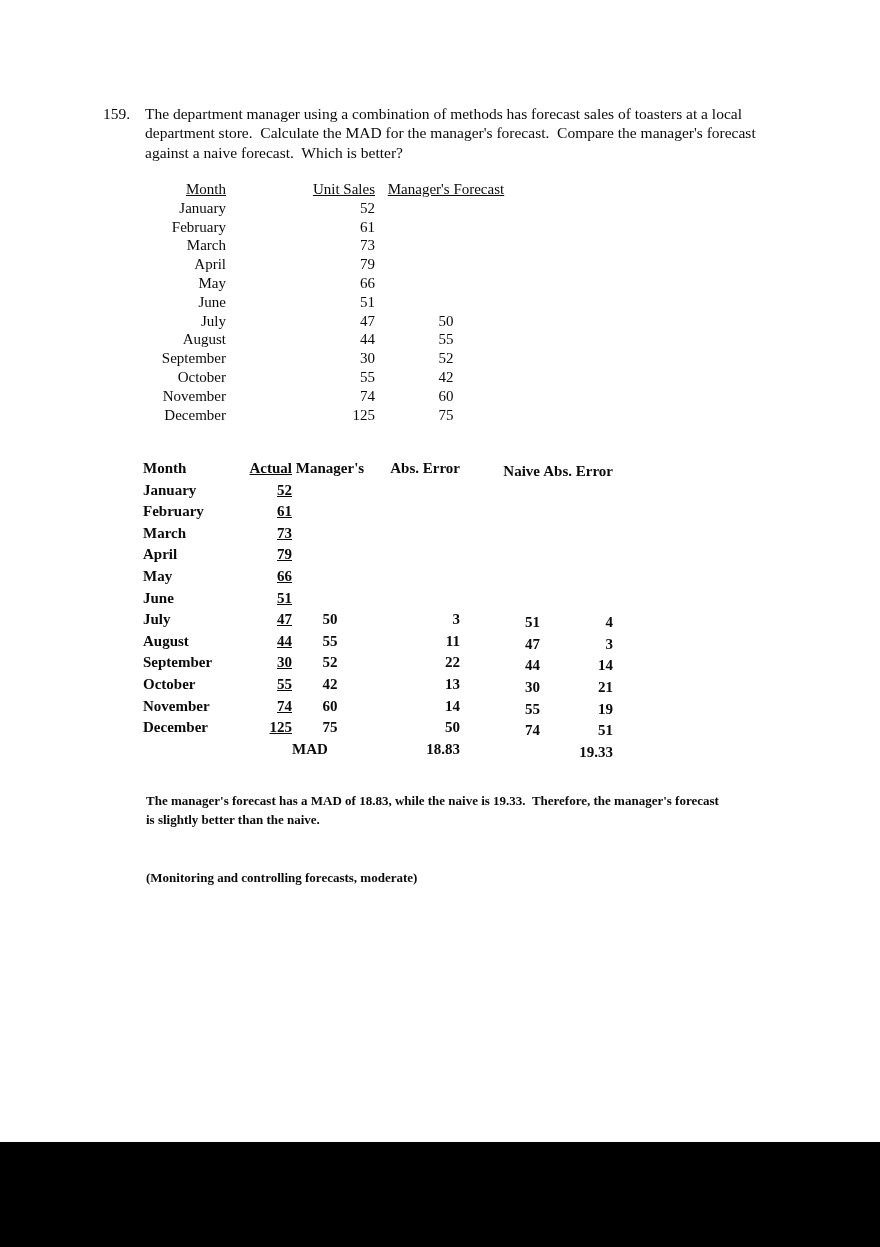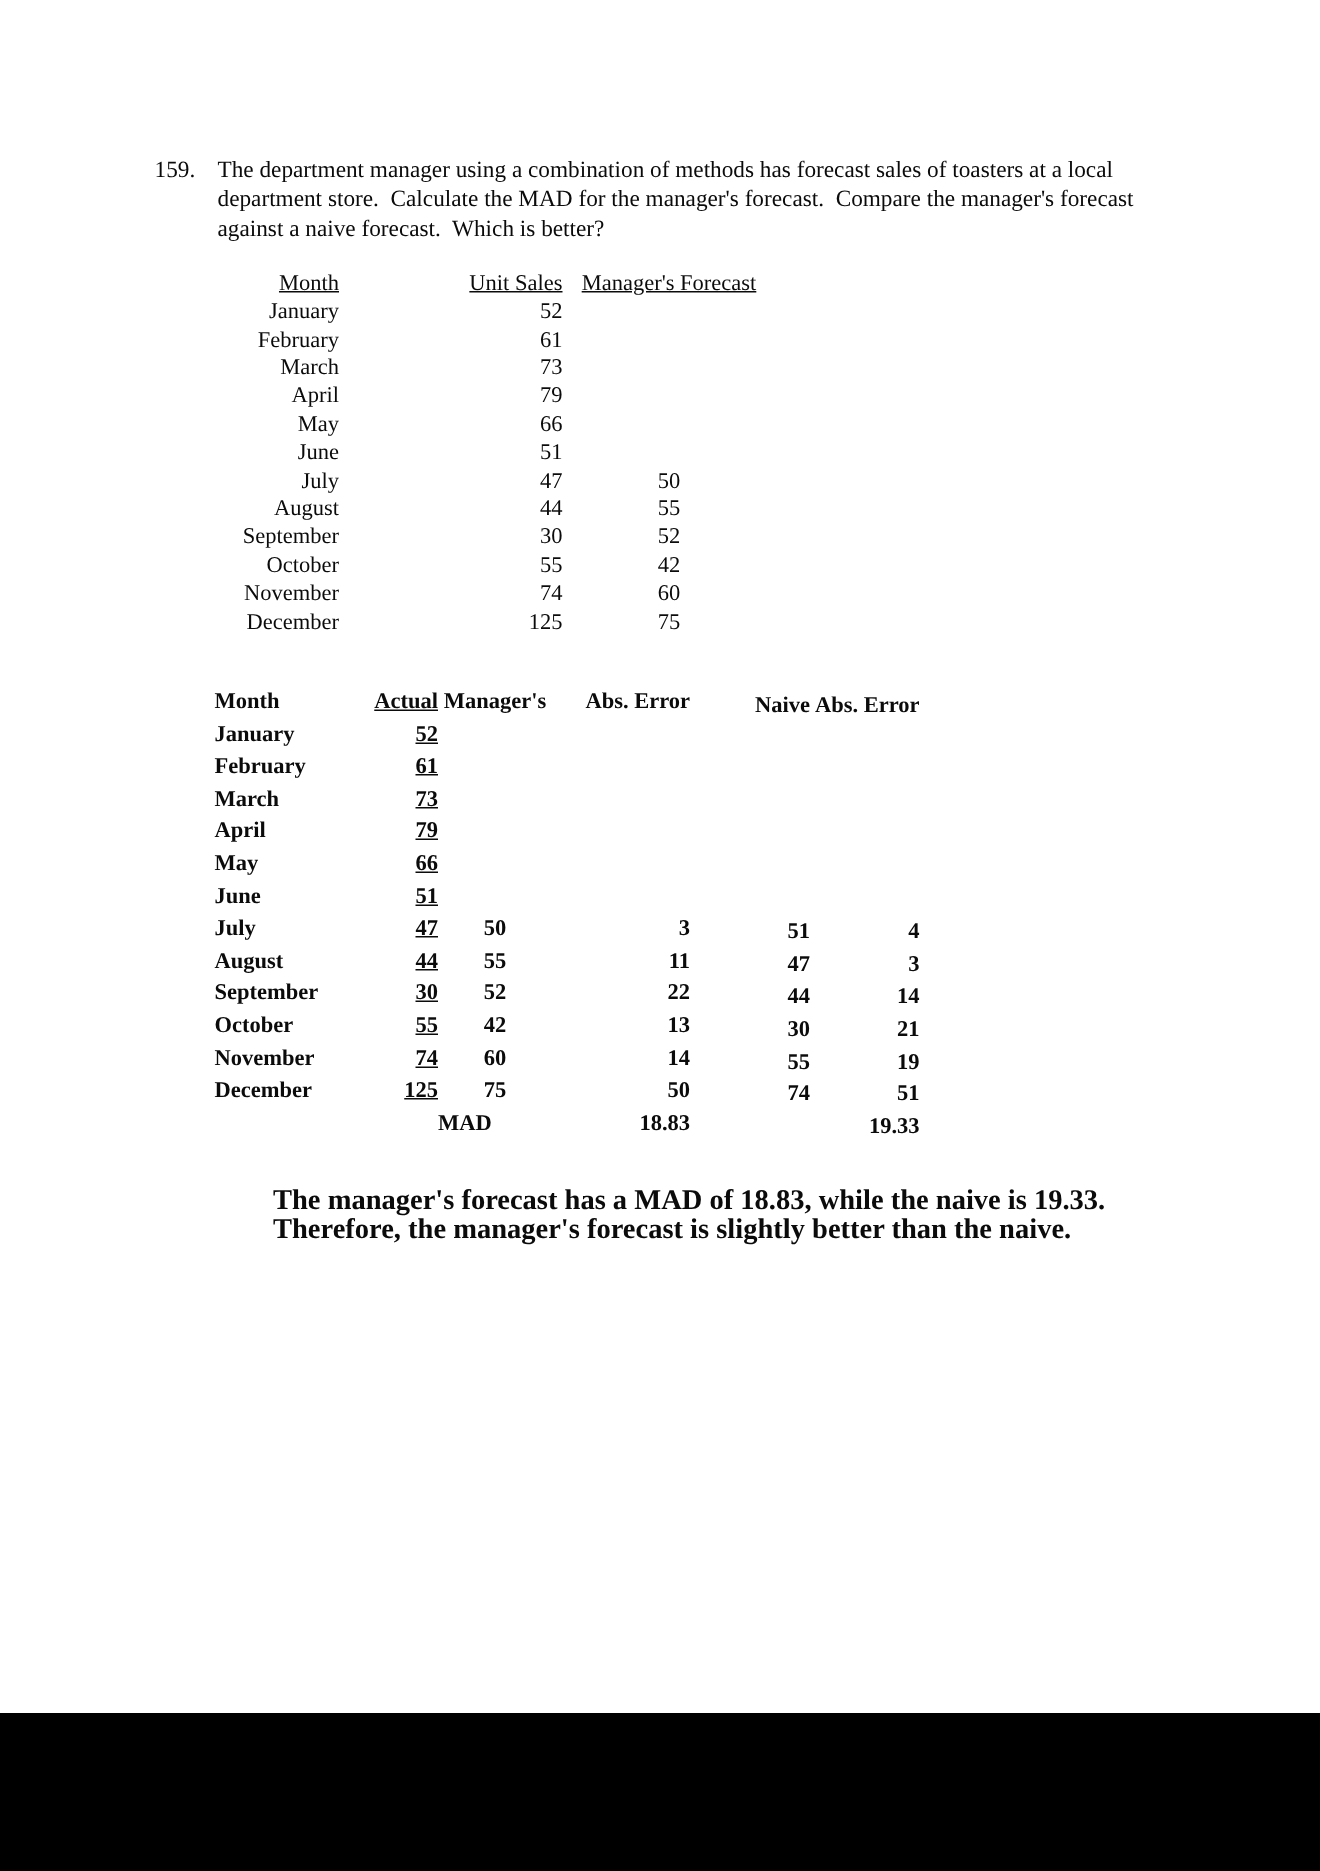--- a/index.html
+++ b/index.html
@@ -73,25 +73,24 @@
   .t2-abs2     { width: 73px;  text-align: right; }
   .t2-naive, .t2-abs2 { transform: translateY(2.5px); }
   .t2-mad-label { text-align: left; }
 
   
   .answer {
     position: absolute;
     left: 146px;
     top: 752px;
     width: 584px;
-    font-size: 19px;
+    font-size: 13px;
     font-weight: bold;
     line-height: 19.3px;
     white-space: pre-wrap;
-    margin-left: 36px;
   }
   .answer .line { display: block; }
 
   
   .bottom-bar {
     position: absolute;
     left: 0;
     top: 1142px;
     width: 880px;
     height: 105px;
@@ -284,15 +283,16 @@
     <div class="t2-actual"></div>
     <div class="t2-managers t2-mad-label">MAD</div>
     <div class="t2-abs1">18.83</div>
     <div class="t2-naive"></div>
     <div class="t2-abs2">19.33</div>
   </div>
 </div>
 
 <div class="answer">
   <span class="line">The manager's forecast has a MAD of 18.83, while the naive is 19.33.  Therefore, the manager's forecast is slightly better than the naive.</span>
+  <span class="line">(Monitoring and controlling forecasts, moderate)</span>
 </div>
 
 <div class="bottom-bar"></div>
 
 </body></html>

